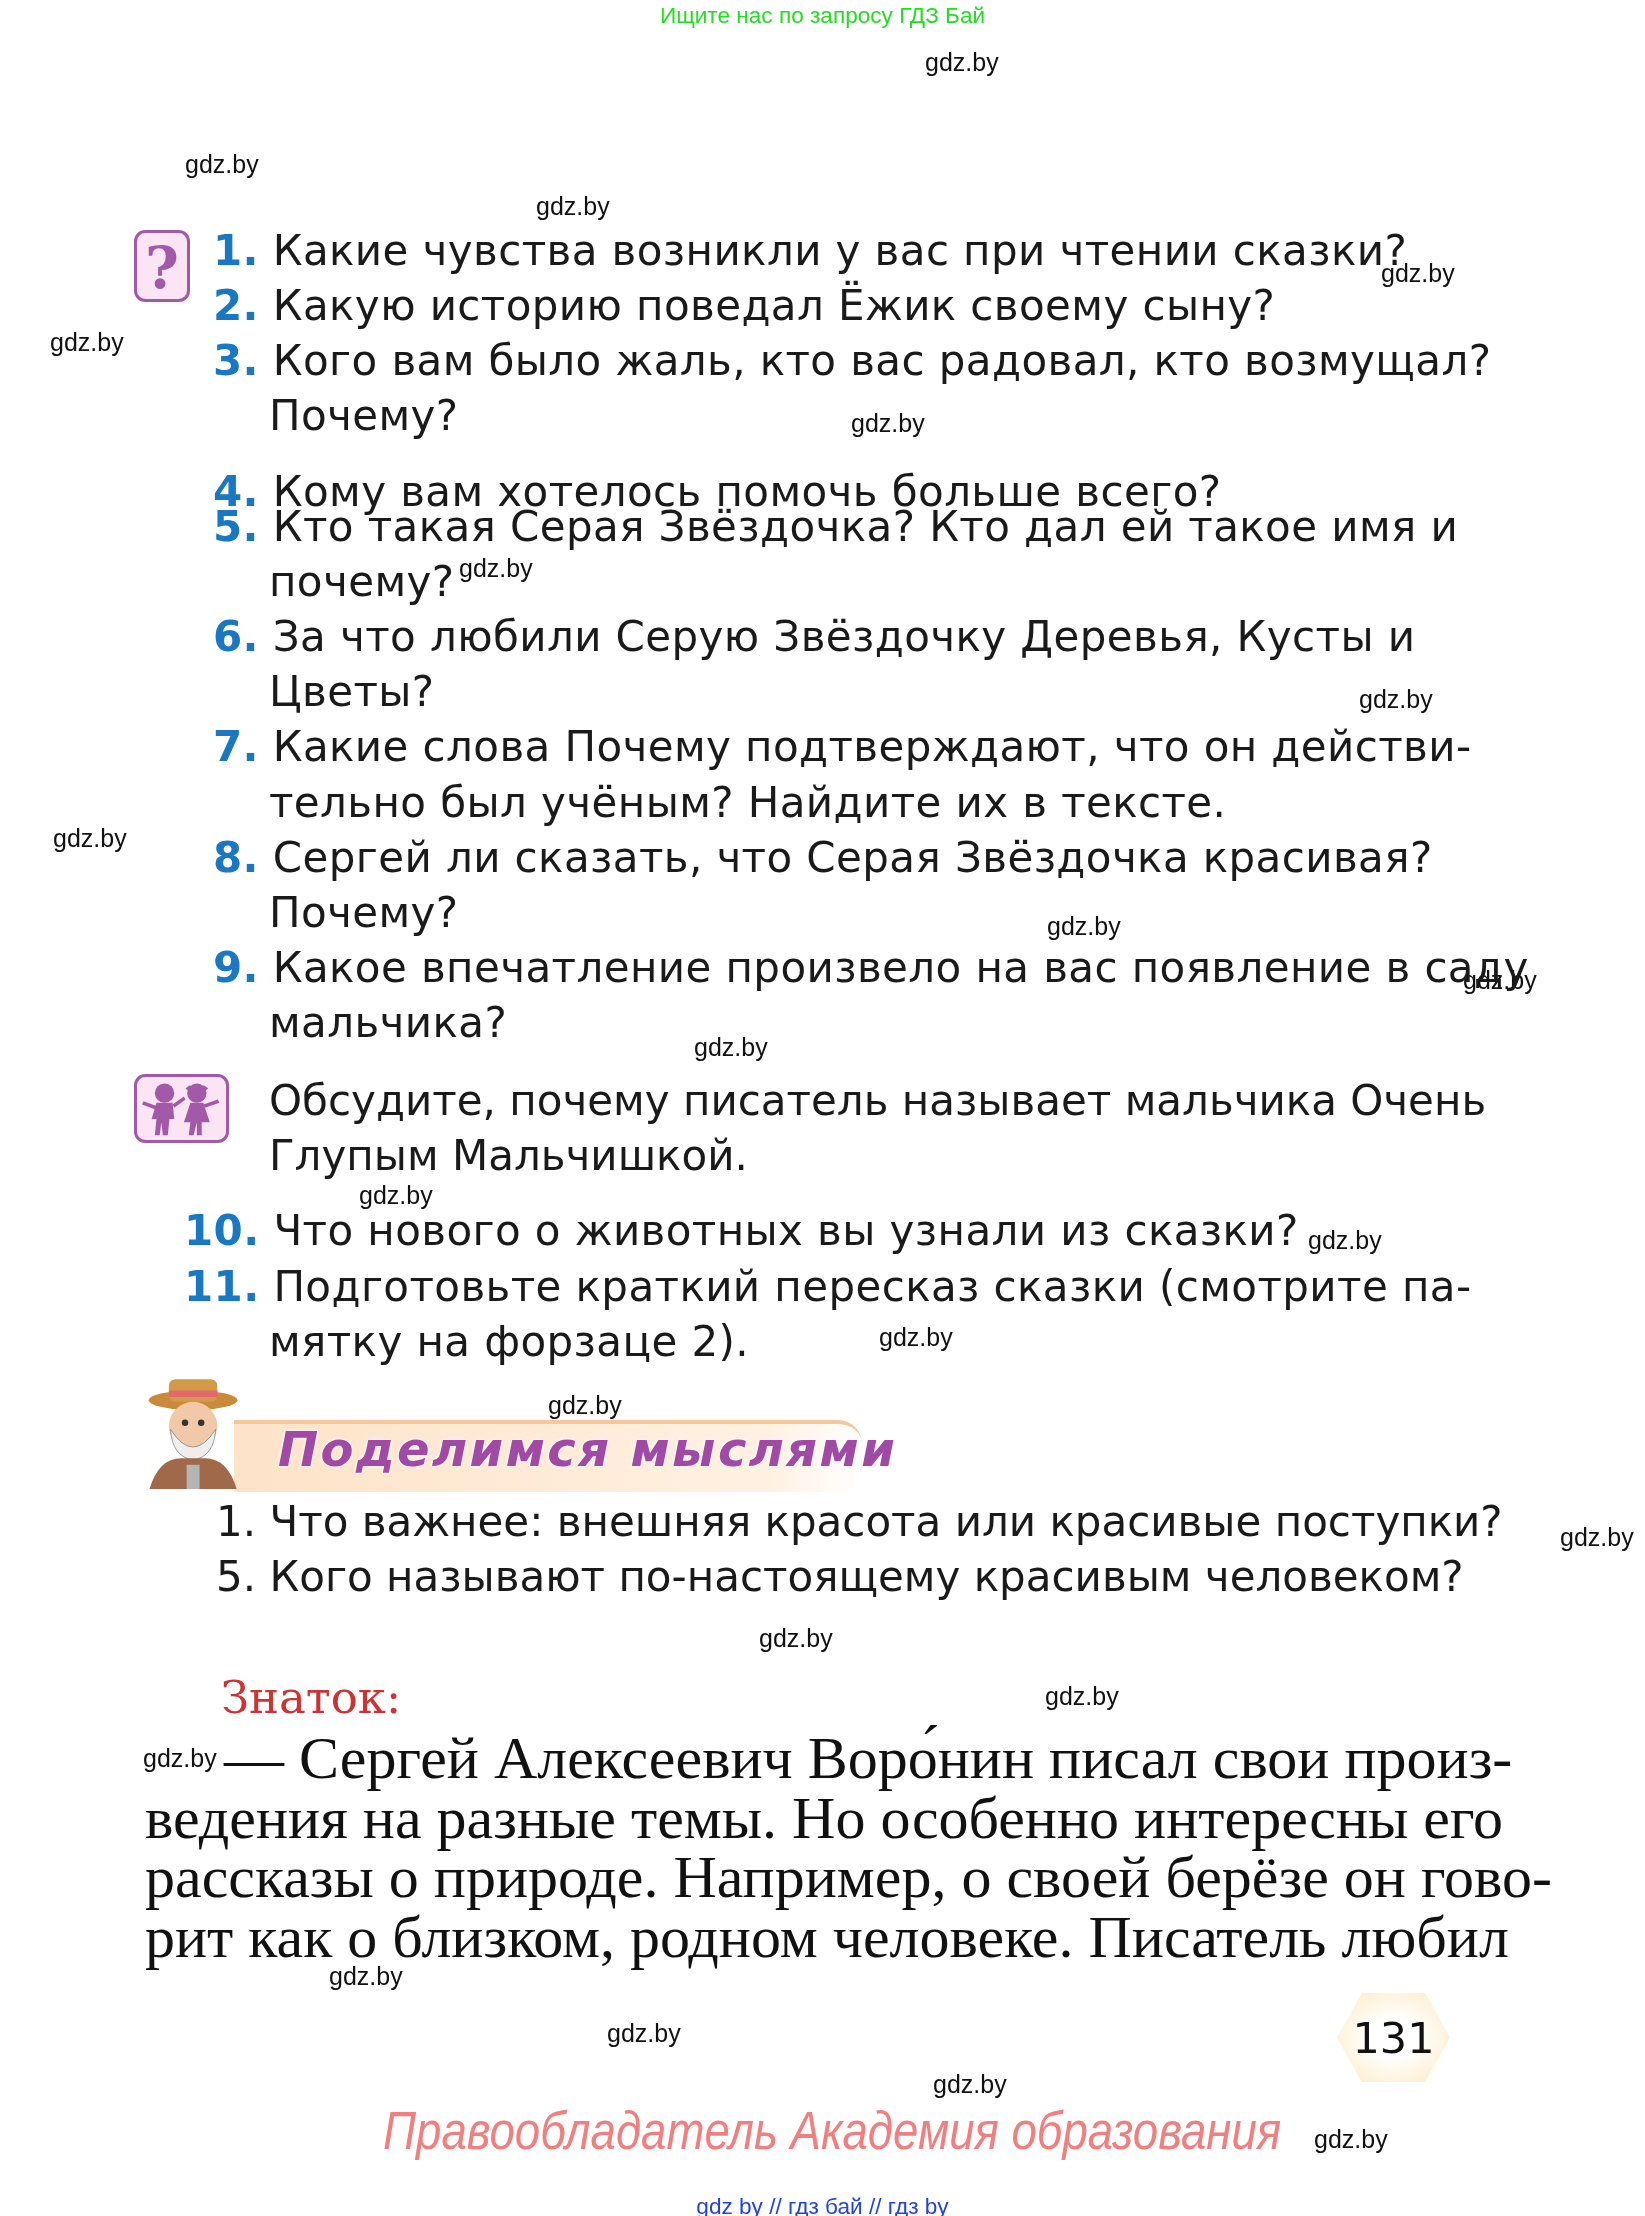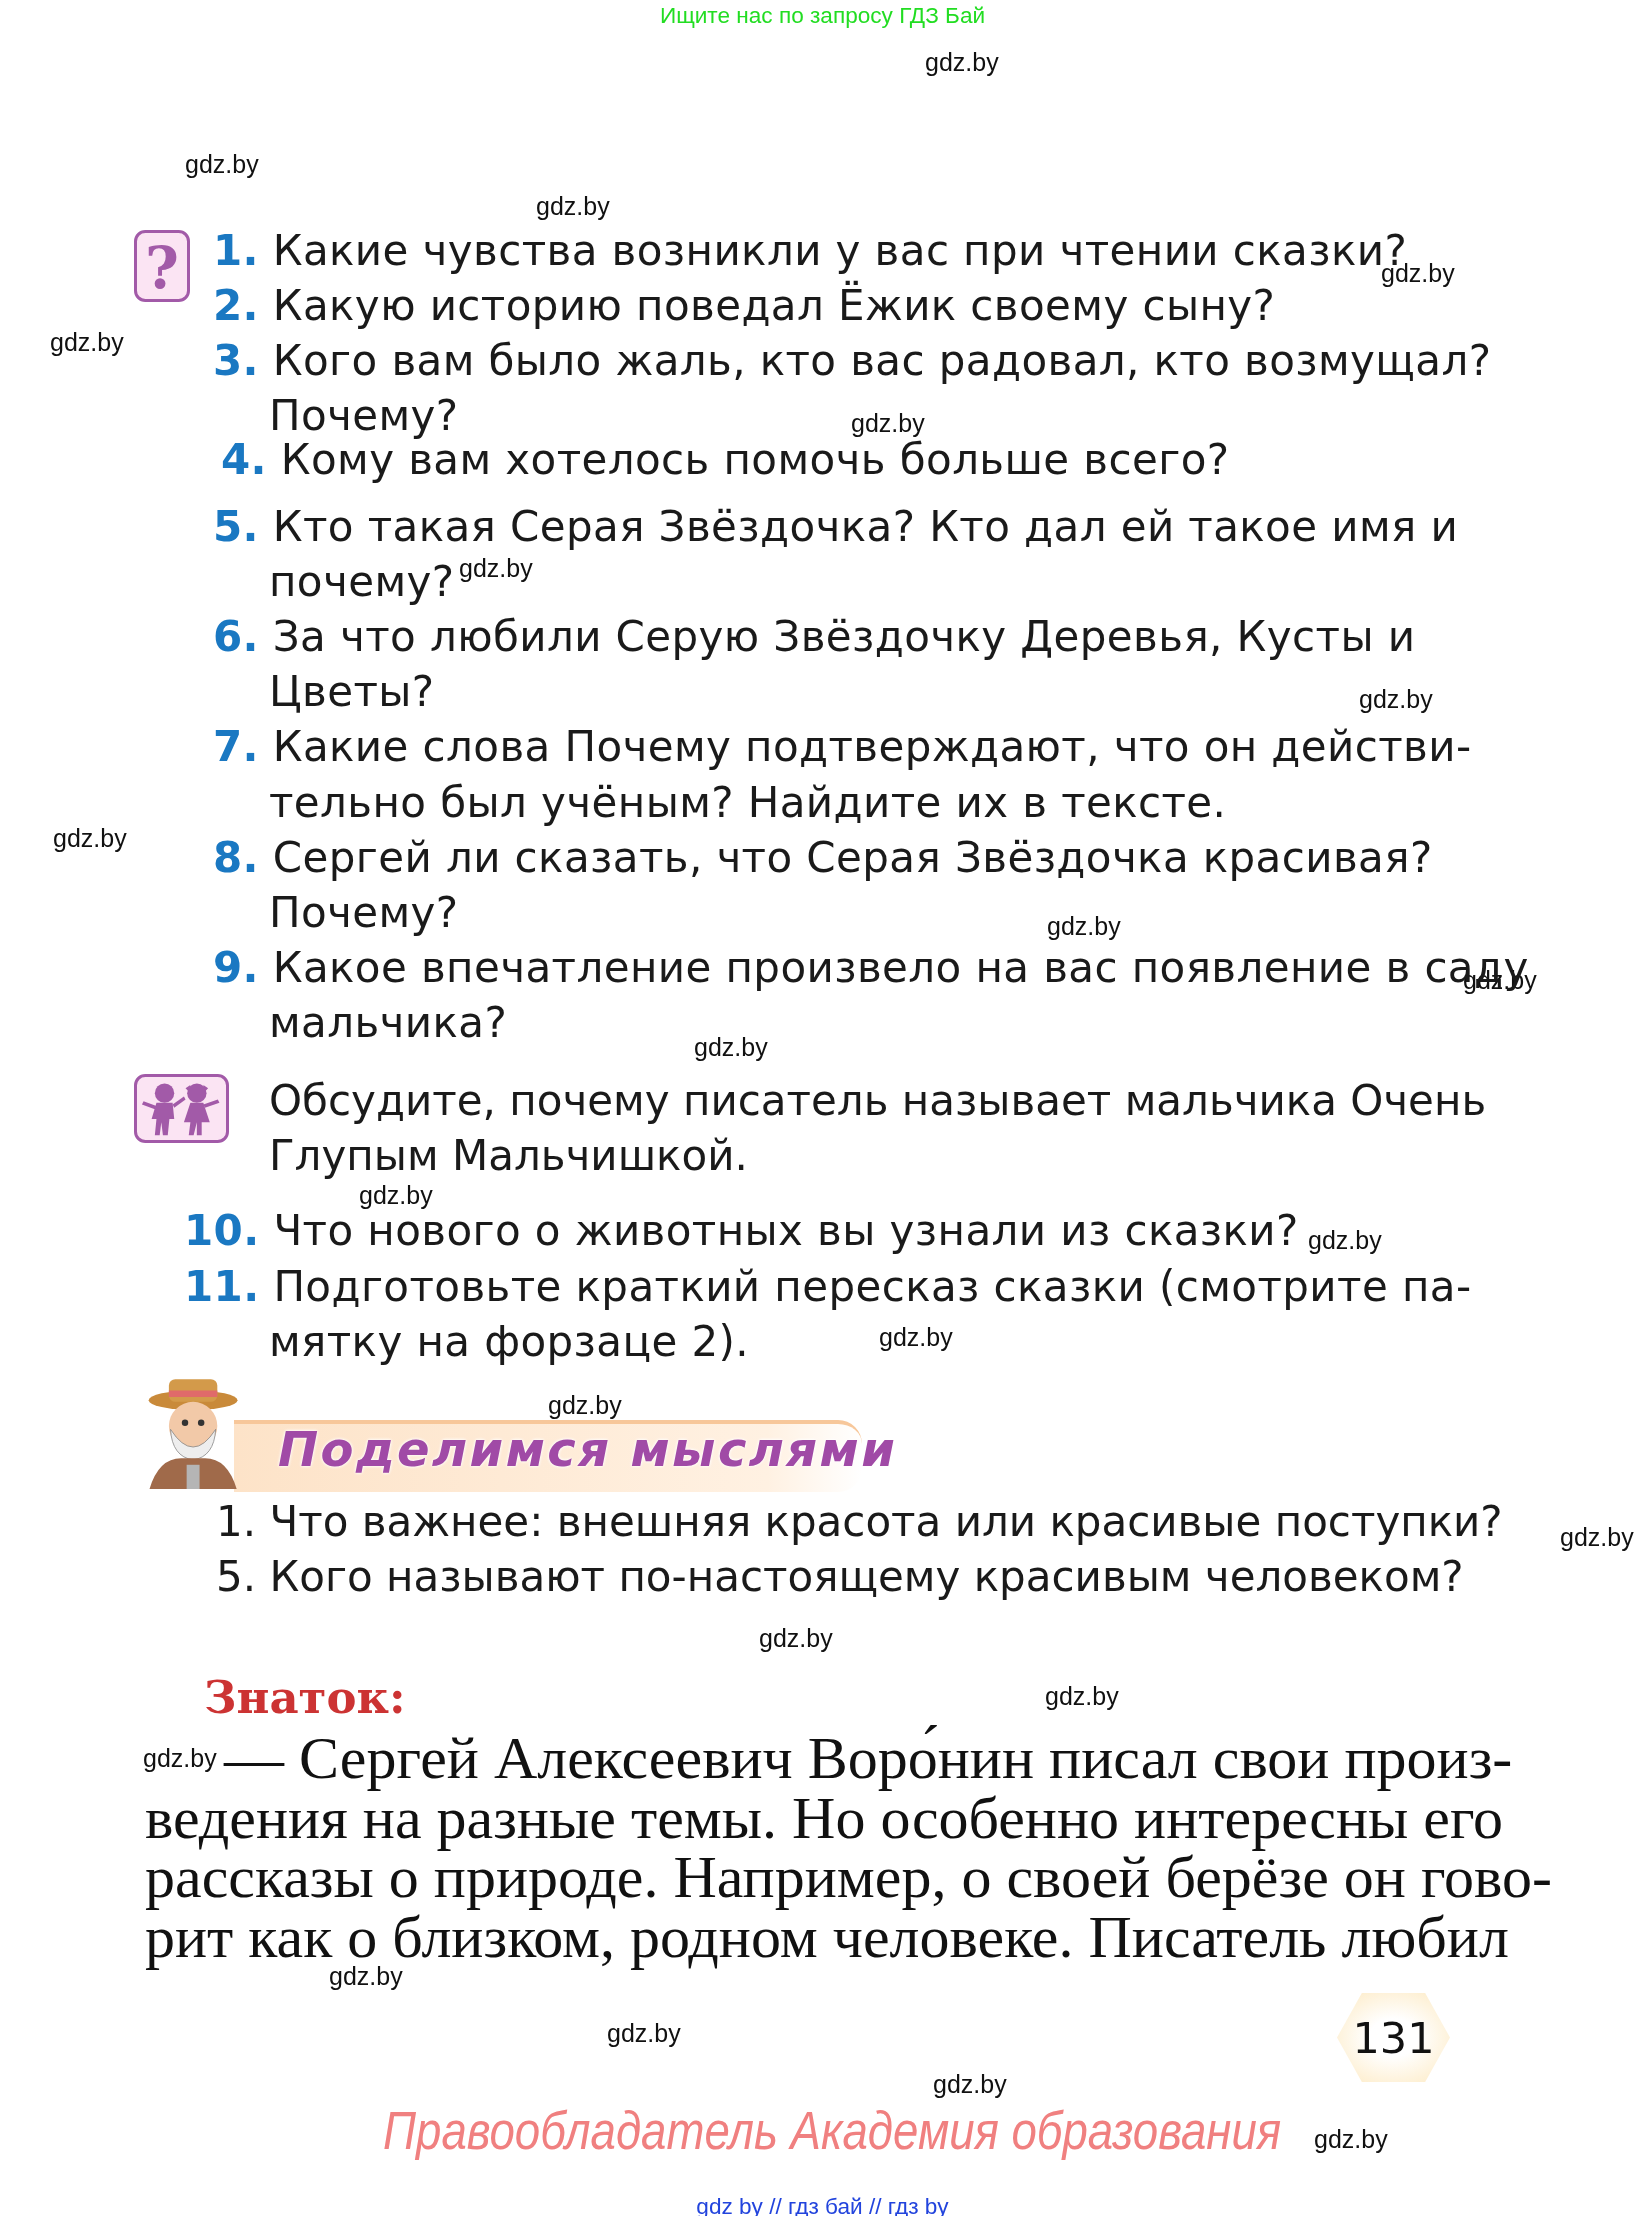--- a/index.html
+++ b/index.html
@@ -14,22 +14,22 @@
   .q-text { color:#1a1a1a; }
   .cont { position:absolute; left:269px; font-size:42px; line-height:55px; white-space:nowrap; letter-spacing:0.4px; }
   .icon-box { position:absolute; border:3.2px solid #a25aa8; border-radius:11.3px; background:#fbe4f3; box-sizing:border-box; }
   .banner { position:absolute; left:234px; top:1420px; width:628px; height:68px;
             background:linear-gradient(90deg,#fde3c8 0%, #fff1e2 85%, #ffffff 100%);
             border-top:4.8px solid #f7c79a; border-radius:0 24px 24px 0; }
   .banner-title { position:absolute; left:278px; top:1421px; font-size:48px; font-style:italic; font-weight:bold;
                   color:#a04aa6; white-space:nowrap; letter-spacing:2.4px;
                   text-shadow:0 0 3.2px #fff, 0 0 3.2px #fff; font-family:"DejaVu Sans", sans-serif; }
   .disc-line { position:absolute; left:216px; font-size:42px; line-height:55px; white-space:nowrap; }
-  .expert-title { position:absolute; left:204px; top:1671px; font-family:"DejaVu Serif", "Liberation Serif", serif;
-                  font-weight:bold; font-size:45px; color:#cc3333; }
+  .expert-title { position:absolute; left:221px; top:1671px; font-family:"DejaVu Serif", "Liberation Serif", serif;
+                  font-weight:normal; font-size:45px; color:#cc3333; }
   .para { position:absolute; left:145px; font-family:"Liberation Serif", "DejaVu Serif", serif; font-size:60px;
           line-height:60px; white-space:nowrap; color:#111; }
   .page-num { position:absolute; left:1337px; top:1993px; width:113px; height:89px;
               background:radial-gradient(ellipse at center, #ffffff 30%, #fde9c0 100%);
               clip-path:polygon(22% 0,78% 0,100% 50%,78% 100%,22% 100%,0 50%);
               display:flex; align-items:center; justify-content:center;
               font-size:43px; color:#111; }
   .rights { position:absolute; left:383px; top:2100px; font-family:"Liberation Sans", sans-serif; font-style:italic;
             font-size:53px; color:#f08080; white-space:nowrap; transform:scaleX(0.86); transform-origin:left center; }
   .footer-links { position:absolute; left:0; width:1645px; top:2194px; text-align:center;
@@ -71,21 +71,21 @@
   <svg width="50" height="66" viewBox="0 0 62 82">
     <text x="31" y="68" text-anchor="middle" font-family="DejaVu Serif, serif" font-weight="bold" font-size="72" fill="#a25aa8">?</text>
   </svg>
 </div>
 
 <div>
   <div class="q-line" style="top:223px;"><span class="q-num">1.</span> <span class="q-text">Какие чувства возникли у вас при чтении сказки?</span></div>
   <div class="q-line" style="top:278px;"><span class="q-num">2.</span> <span class="q-text">Какую историю поведал Ёжик своему сыну?</span></div>
   <div class="q-line" style="top:333px;"><span class="q-num">3.</span> <span class="q-text">Кого вам было жаль, кто вас радовал, кто возмущал?</span></div>
   <div class="cont" style="top:388px;">Почему?</div>
-  <div class="q-line" style="top:432px;margin-left:8px;"><span class="q-num">4.</span> <span class="q-text">Кому вам хотелось помочь больше всего?</span></div>
+  <div class="q-line" style="top:464px;"><span class="q-num">4.</span> <span class="q-text">Кому вам хотелось помочь больше всего?</span></div>
   <div class="q-line" style="top:499px;"><span class="q-num">5.</span> <span class="q-text">Кто такая Серая Звёздочка? Кто дал ей такое имя и</span></div>
   <div class="cont" style="top:554px;">почему?</div>
   <div class="q-line" style="top:609px;"><span class="q-num">6.</span> <span class="q-text">За что любили Серую Звёздочку Деревья, Кусты и</span></div>
   <div class="cont" style="top:664px;">Цветы?</div>
   <div class="q-line" style="top:719px;"><span class="q-num">7.</span> <span class="q-text">Какие слова Почему подтверждают, что он действи-</span></div>
   <div class="cont" style="top:775px;">тельно был учёным? Найдите их в тексте.</div>
   <div class="q-line" style="top:830px;"><span class="q-num">8.</span> <span class="q-text">Сергей ли сказать, что Серая Звёздочка красивая?</span></div>
   <div class="cont" style="top:885px;">Почему?</div>
   <div class="q-line" style="top:940px;"><span class="q-num">9.</span> <span class="q-text">Какое впечатление произвело на вас появление в саду</span></div>
   <div class="cont" style="top:995px;">мальчика?</div>

